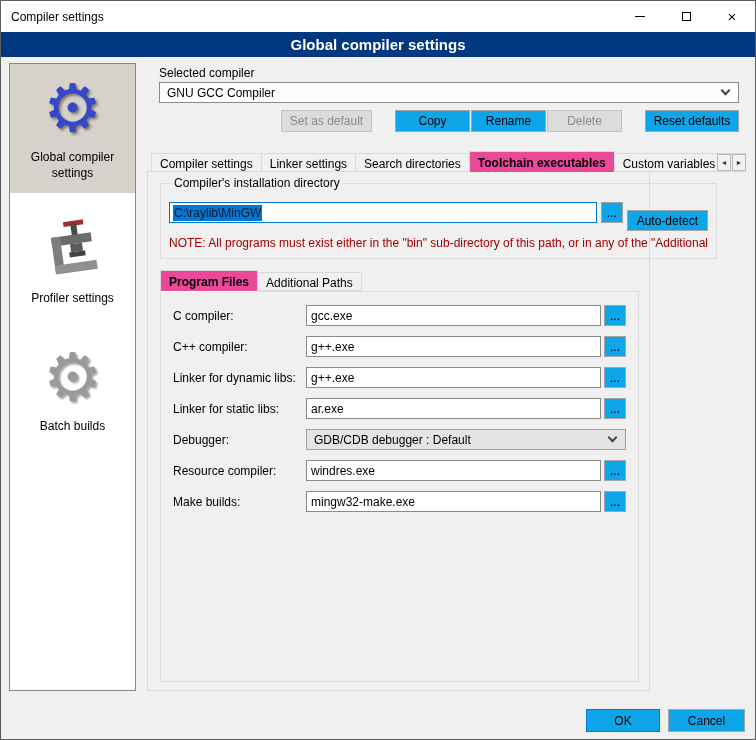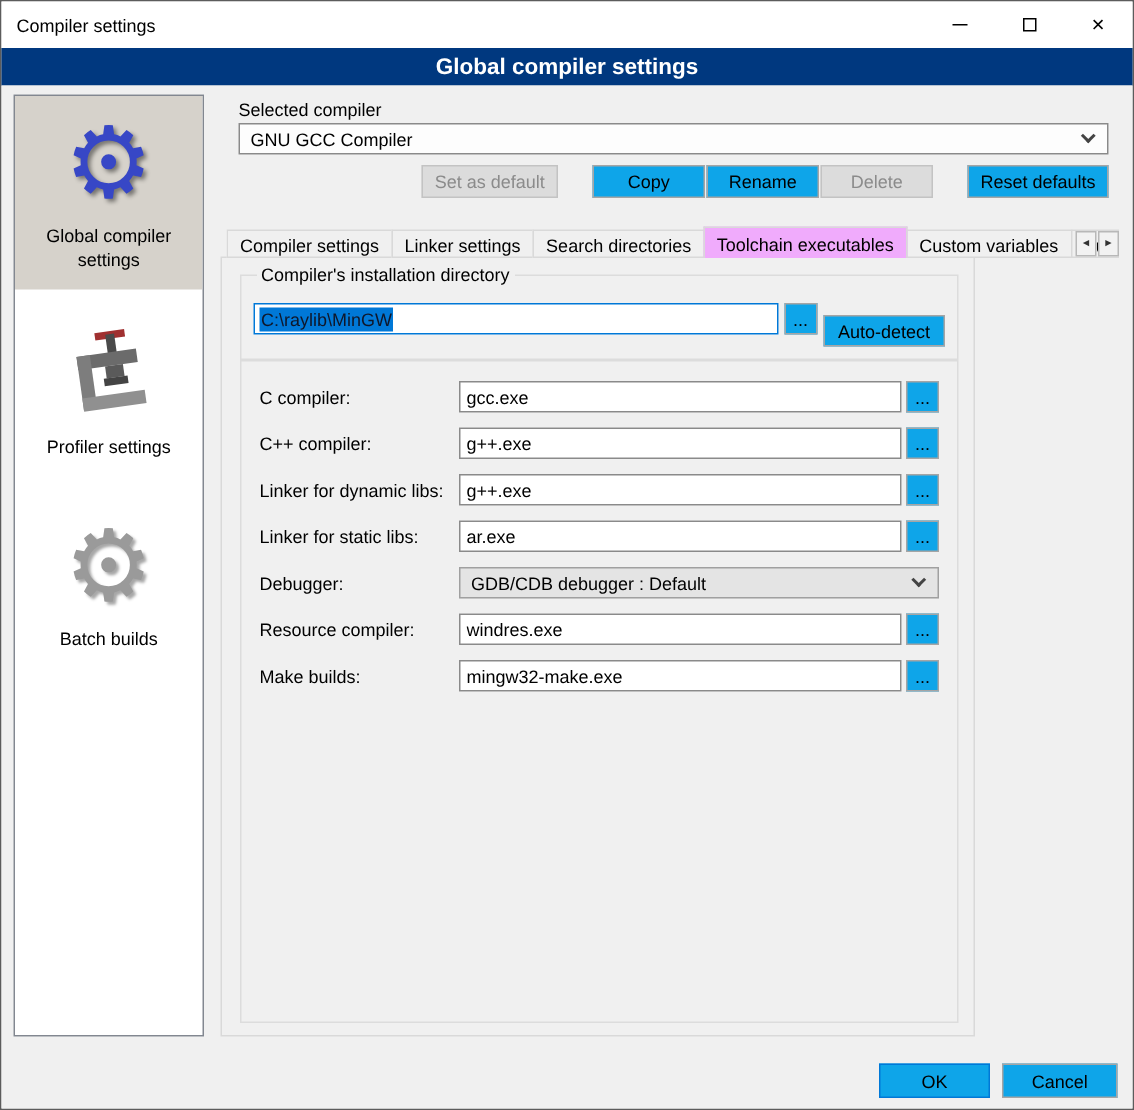--- a/index.html
+++ b/index.html
@@ -60,22 +60,22 @@
   .b-copy { left:249px; width:75px; }
   .b-rename { left:325px; width:75px; }
   .b-delete { left:401px; width:75px; }
   .b-reset { left:499px; width:94px; }
 
   
   .tabstrip { position:absolute; left:5px; right:3px; top:87px; height:22px;
               display:flex; align-items:flex-end; overflow:hidden; z-index:2; }
   .tab { flex:0 0 auto; white-space:nowrap; height:19px; padding:3px 8px 0; background:#f0f0f0;
          border:1px solid #d9d9d9; margin-right:-1px; cursor:pointer; }
-  .tab.active { background:#f0abfc; height:22px; padding-top:4px; margin-bottom:-1px;
-                border-bottom:1px solid #fff; z-index:3; position:relative; }
+  .tab.active { background:#ec4899; height:22px; padding-top:4px; margin-bottom:-1px;
+                border-bottom:1px solid #fff; z-index:3; position:relative;font-weight:bold; }
   .tab-arrows { position:absolute; right:3px; top:91px; display:flex; z-index:5; }
   .tab-arrow { width:14px; height:17px; background:#f2f2f2; border:1px solid #b8b8b8;
                font-size:7px; display:flex; align-items:center; justify-content:center;
                cursor:pointer; margin-left:1px; color:#333; }
 
   .tabpanel { position:absolute; left:1px; top:108px; width:503px; height:520px;
               border:1px solid #d9d9d9; background:#f0f0f0; z-index:1;
               display:flex; flex-direction:column; }
 
   
@@ -187,22 +187,27 @@
 
         <fieldset class="group">
           <legend>Compiler's installation directory</legend>
           <div class="dir-row">
             <div class="dir-input">
               <span class="sel-text">C:\raylib\MinGW</span>
             </div>
             <button class="btn browse-btn">...</button>
             <button class="btn autodetect-btn">Auto-detect</button>
           </div>
+          <div class="note">NOTE: All programs must exist either in the "bin" sub-directory of this path, or in any of the "Additional</div>
         </fieldset>
 
+        <div class="subtabs">
+          <div class="tab active">Program Files</div>
+          <div class="tab">Additional Paths</div>
+        </div>
 
         <div class="subpanel">
 
           <div class="field-row">
             <span class="field-label">C compiler:</span>
             <div class="field-ctrl">
               <input class="text-input" value="gcc.exe" style="">
               <button class="btn browse-btn">...</button>
             </div>
           </div>

